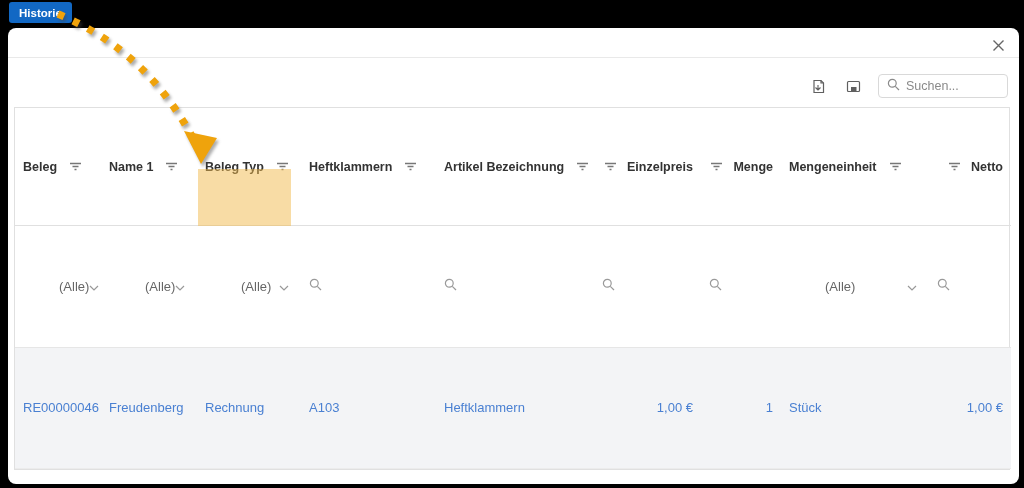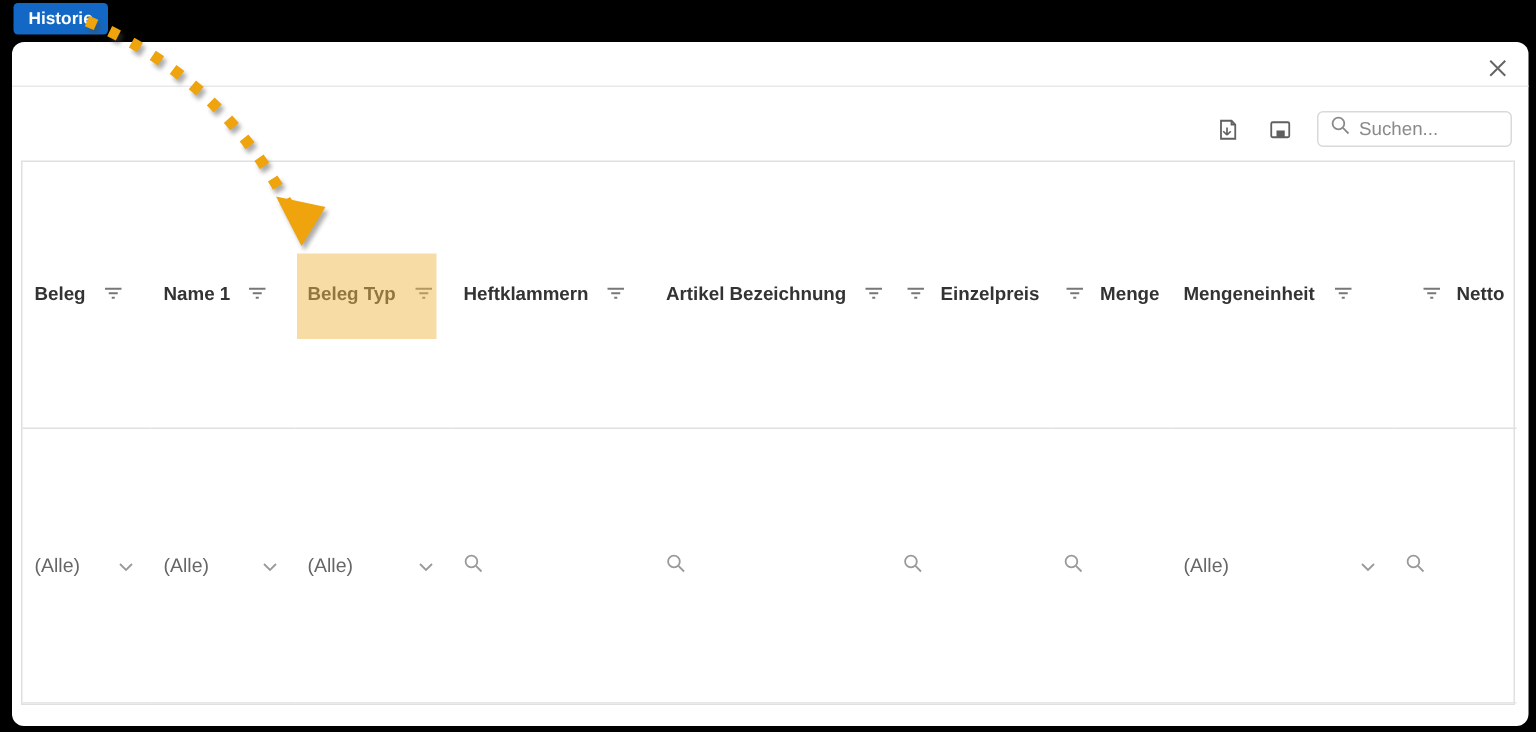--- a/index.html
+++ b/index.html
@@ -45,21 +45,21 @@
   }
   table { border-collapse:collapse; table-layout:fixed; width:995px; font-size:13px; color:#3c3c3c; }
   td, th { overflow:hidden; white-space:nowrap; padding:0 8px; }
   tr.header-row th {
     height:30px; font-size:12.5px; font-weight:bold; color:#333; text-align:left;
     border-bottom:1px solid #e0e0e0; vertical-align:middle;
   }
   .hcell { display:flex; align-items:center; gap:12px; }
   .hcell.right { justify-content:flex-end; gap:10px; }
   tr.filter-row td { height:31px; border-bottom:1px solid #e6e6e6; color:#666; vertical-align:middle; }
-  .fselect { display:flex; align-items:center; justify-content:space-between; padding-right:4px; cursor:pointer; }
+  .fselect { display:flex; align-items:center; justify-content:space-between; padding-right:4px; cursor:pointer;margin-left:36px; }
   tr.data-row td { height:31px; border-bottom:1px solid #ececec; vertical-align:middle; }
   tr.data-row.selected td { background:#f3f4f6; color:#4a80d2; }
   td.right, th.right { text-align:right; }
   .grid-filler { flex:1; }
   .filter-panel {
     height:35px; border-top:1px solid #e0e0e0; display:flex; align-items:center;
     gap:9px; padding-left:17px; color:#3d82d1; font-size:13px; cursor:pointer;
   }
 
   
@@ -252,20 +252,31 @@
                   <span><svg width="10" height="6" viewBox="0 0 10 6">
                       <path d="M1 1l4 4 4-4" stroke="#999" stroke-width="1.2" fill="none"></path>
                     </svg></span>
                 </span>
               </td>
           <td><span><svg width="13" height="13" viewBox="0 0 13 13">
                     <circle cx="5.3" cy="5.3" r="3.9" stroke="#999" fill="none" stroke-width="1.2"></circle>
                     <line x1="8.3" y1="8.3" x2="12" y2="12" stroke="#999" stroke-width="1.2"></line>
                   </svg></span></td>
         </tr>
+        <tr class="data-row selected">
+          <td>RE00000046</td>
+          <td>Freudenberg</td>
+          <td>Rechnung</td>
+          <td>A103</td>
+          <td>Heftklammern</td>
+          <td class="right">1,00 €</td>
+          <td class="right">1</td>
+          <td>Stück</td>
+          <td class="right">1,00 €</td>
+        </tr>
       </tbody>
         </table>
       <div class="grid-filler"></div>
     </div>
   </div>
 
   <div class="highlight-overlay"></div>
 
   <svg class="arrow-annotation" width="260" height="190" viewBox="0 0 260 190" style="filter:drop-shadow(2px 3px 1.5px rgba(70,70,70,0.45));">
     <path d="M 58 14 Q 150 52 197 146" fill="none" stroke="#EFA30C" stroke-width="7.5" stroke-dasharray="6.5 10"></path>

